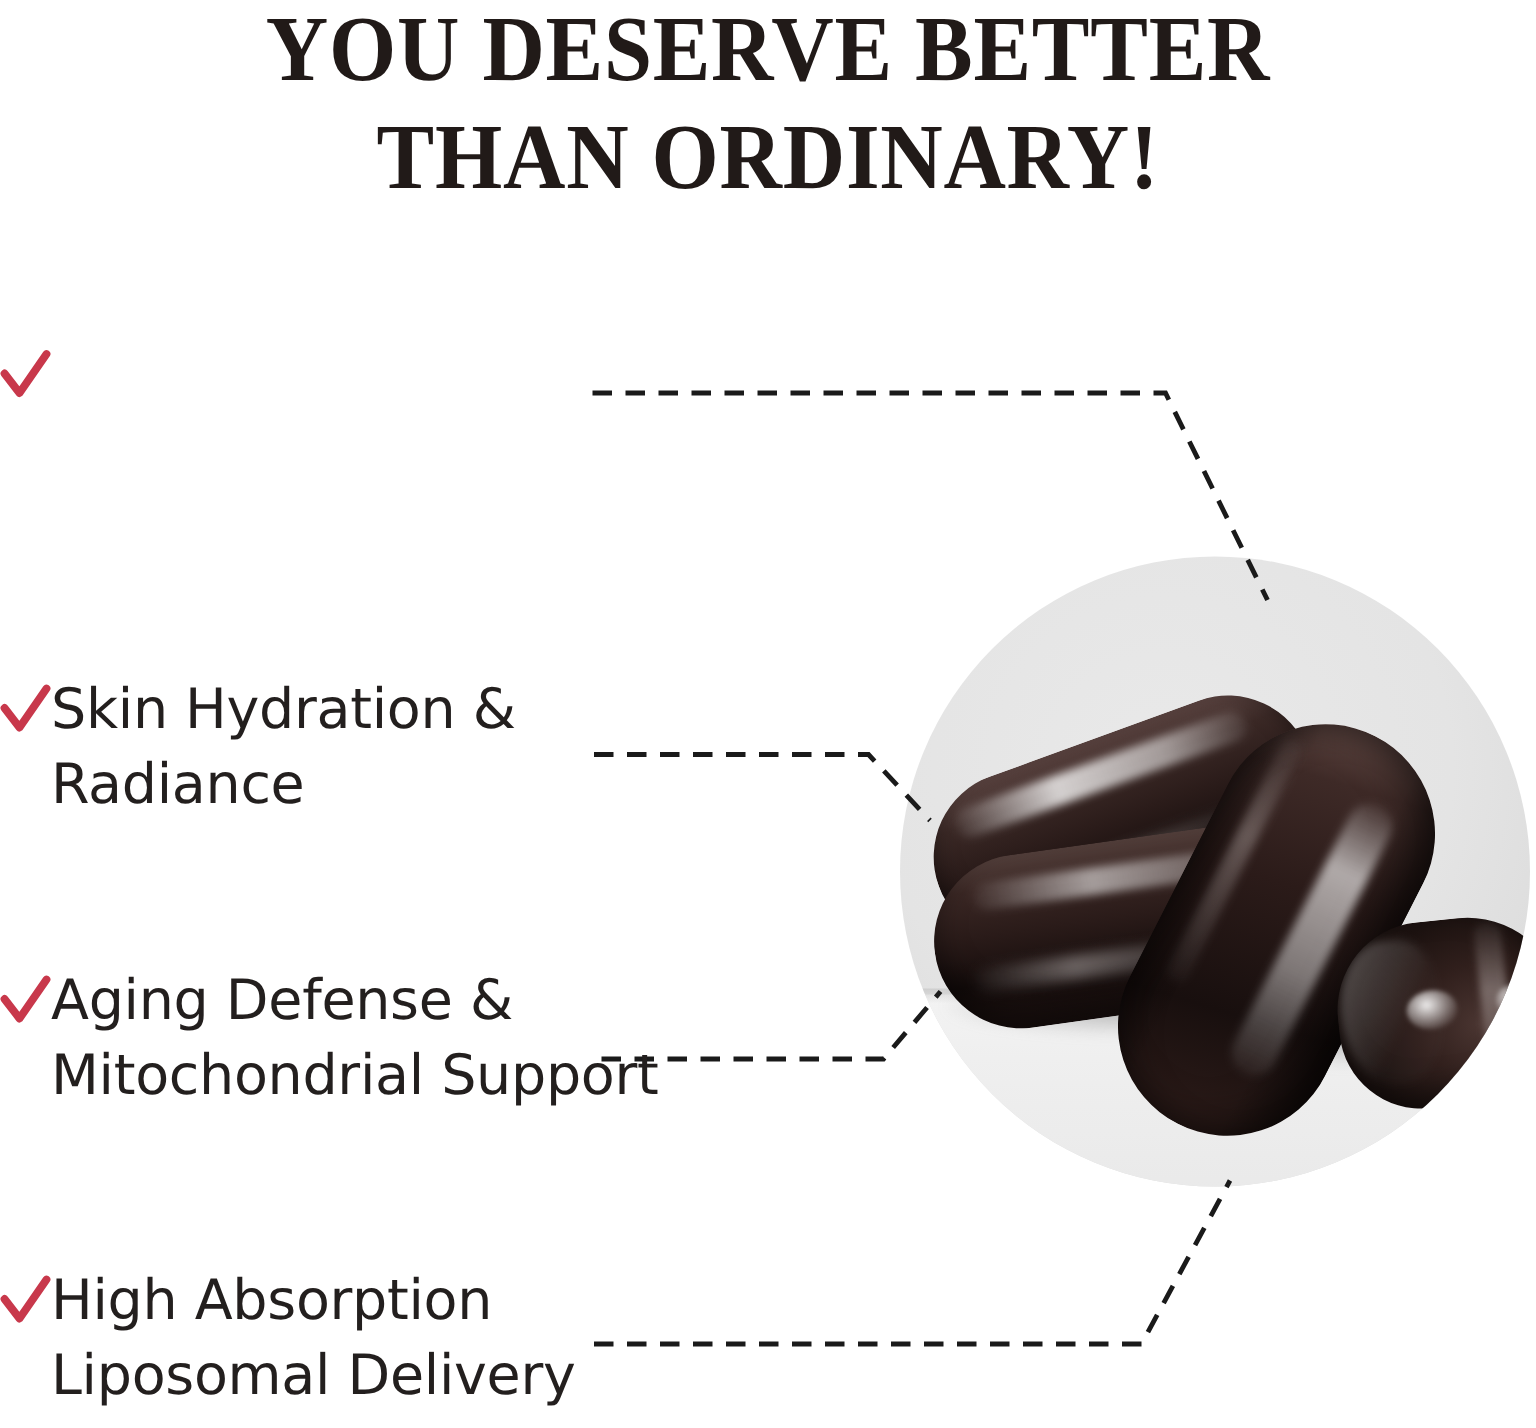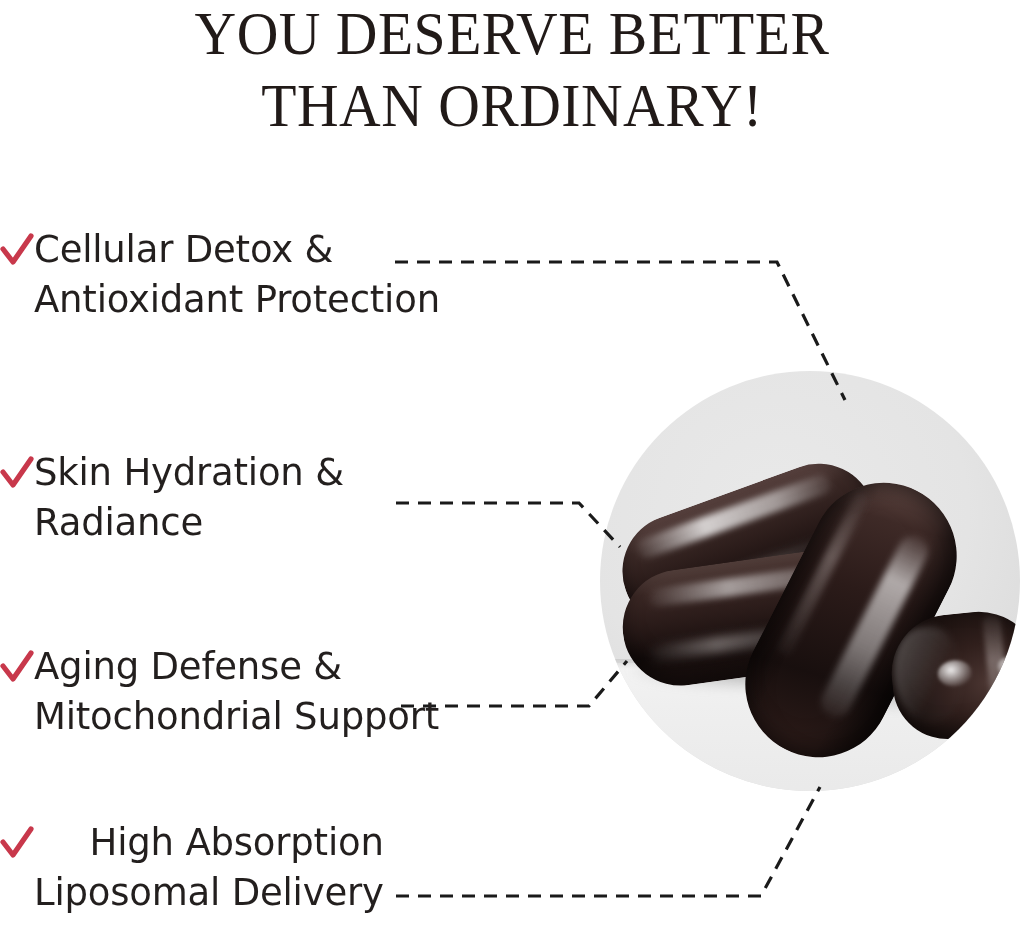--- a/index.html
+++ b/index.html
@@ -20,21 +20,21 @@
   }
 
   
   .headline {
     position: absolute;
     left: 0;
     top: 0;
     width: 1024px;
     text-align: center;
     font-family: "Liberation Serif", "DejaVu Serif", serif;
-    font-weight: normal;
+    font-weight: bold;
     color: #211A18;
     letter-spacing: 0.5px;
   }
   .headline-line {
     display: block;
     white-space: nowrap;
   }
   .headline-line-1 {
     font-size: 62px;
     line-height: 62px;
@@ -58,21 +58,21 @@
   .benefit {
     position: absolute;
     left: 0;
     width: 560px;
     display: flex;
     align-items: flex-start;
   }
   .benefit-0 { top: 0px; }
   .benefit-1 { top: 223px; }
   .benefit-2 { top: 417px; }
-  .benefit-3 { top: 593px; text-align: right; }
+  .benefit-3 { top: 617px; }
 
   .check-icon {
     flex: 0 0 auto;
     width: 34px;
     height: 46px;
     margin-top: 2px;
     display: block;
   }
   .benefit-text {
     font-family: "DejaVu Sans", "Liberation Sans", sans-serif;
@@ -336,22 +336,20 @@
     <polyline points="401,706 589,706 627,661" fill="none" stroke="#1A1A1A" stroke-width="3.2" stroke-dasharray="13 9" stroke-linecap="butt"></polyline>
     <polyline points="396,896 761,896 820,787" fill="none" stroke="#1A1A1A" stroke-width="3.2" stroke-dasharray="13 9" stroke-linecap="butt"></polyline>
   </svg>
 
   <div class="benefits">
 
     <div class="benefit benefit-0">
       <svg class="check-icon" viewBox="0 0 34 46">
         <path d="M3 22 L13 35 L31 9" fill="none" stroke="#C8384B" stroke-width="5.2" stroke-linecap="round" stroke-linejoin="round"></path>
       </svg>
-      <div class="benefit-text">Cellular Detox &amp;
-Antioxidant Protection</div>
     </div>
 
     <div class="benefit benefit-1">
       <svg class="check-icon" viewBox="0 0 34 46">
         <path d="M3 22 L13 35 L31 9" fill="none" stroke="#C8384B" stroke-width="5.2" stroke-linecap="round" stroke-linejoin="round"></path>
       </svg>
       <div class="benefit-text">Skin Hydration &amp;
 Radiance</div>
     </div>
 

